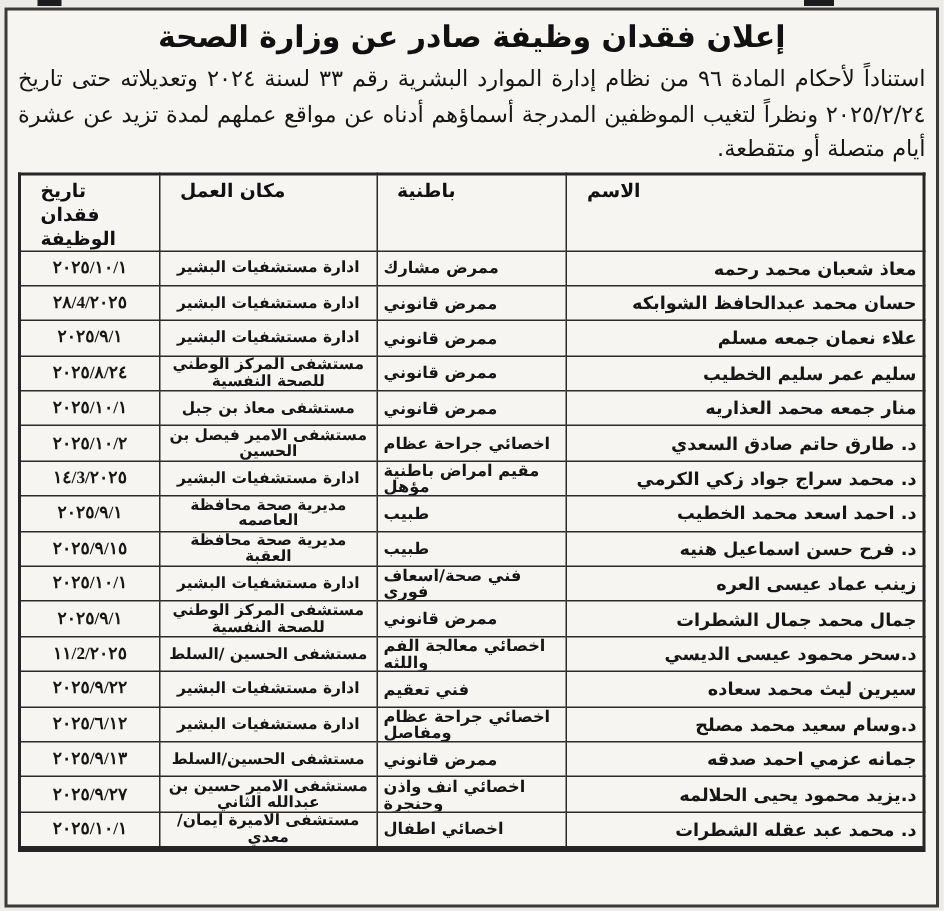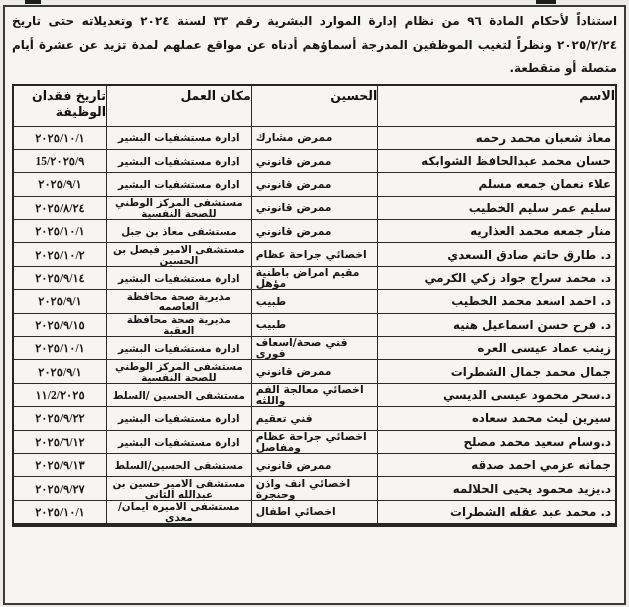--- a/index.html
+++ b/index.html
@@ -15,90 +15,91 @@
     position:absolute;top:5px;left:3px;right:3px;bottom:2px;
     border:2px solid #3a3a3a;background:#f6f5f1;
     box-sizing:border-box;direction:rtl;
     padding:3px 7px 2px;
   }
   .title{
     text-align:center;font-size:20px;font-weight:bold;color:#111;
     margin:1px 0 4px;line-height:26px;
   }
   .intro{
-    font-size:12px;font-weight:bold;color:#161616;
+    font-size:15px;font-weight:normal;color:#161616;
     line-height:23.5px;text-align:justify;margin:0;
   }
   .decision{
     font-size:14.5px;font-weight:bold;color:#161616;
     line-height:23.5px;text-align:right;margin:0;
   }
   table{
     width:100%;border-collapse:collapse;table-layout:fixed;
     margin-top:3px;
     border:2.5px solid #262626;border-bottom-width:4px;
     background:#f6f5f1;
   }
   col.c-name{width:39.5%;}
   col.c-job{width:21%;}
   col.c-work{width:24%;}
   col.c-date{width:15.5%;}
   th{
     border:1.7px solid #2b2b2b;
     font-size:12.5px;font-weight:bold;color:#111;
-    vertical-align:top;text-align:right;
-    height:38px;padding:2px 0 0;line-height:16px;
+    vertical-align:top;text-align:left;
+    height:38px;padding:2px 13px 0;line-height:16px;
   }
   td{
     border:1.7px solid #2b2b2b;
     font-weight:bold;color:#161616;
     height:22.4px;padding:0 4px;vertical-align:middle;
     overflow:hidden;
   }
   td.cell-name{font-size:11.8px;line-height:12px;white-space:nowrap;}
   td.cell-job{text-align:left;font-size:10.8px;line-height:11px;}
   td.cell-work{text-align:center;font-size:10.3px;line-height:10.5px;margin-top:40px;}
   td.cell-date{text-align:center;font-size:11.5px;line-height:12px;white-space:nowrap;font-family:Liberation Serif, serif;}
 </style>
 </head>
 <body>
 
 <div class="artifact a1"></div>
 <div class="artifact a2"></div>
 
 <div class="frame">
+  <div class="title">إعلان فقدان وظيفة صادر عن وزارة الصحة</div>
   <p class="intro">استناداً لأحكام المادة ٩٦ من نظام إدارة الموارد البشرية رقم ٣٣ لسنة ٢٠٢٤ وتعديلاته حتى تاريخ ٢٠٢٥/٢/٢٤ ونظراً لتغيب الموظفين المدرجة أسماؤهم أدناه عن مواقع عملهم لمدة تزيد عن عشرة أيام متصلة أو متقطعة.</p>
 
   <table>
     <colgroup>
       <col class="c-name">
         <col class="c-job">
         <col class="c-work">
         <col class="c-date">
     </colgroup>
     <thead>
       <tr>
         <th>الاسم</th>
-        <th>الحسين</th>
+        <th>باطنية</th>
         <th>مكان العمل</th>
         <th>تاريخ فقدان الوظيفة</th>
       </tr>
     </thead>
     <tbody id="table-body">
         <tr>
           <td class="cell-name">معاذ شعبان محمد رحمه</td>
           <td class="cell-job">ممرض مشارك</td>
           <td class="cell-work">ادارة مستشفيات البشير</td>
           <td class="cell-date">٢٠٢٥/١٠/١</td>
         </tr>
         <tr>
           <td class="cell-name">حسان محمد عبدالحافظ الشوابكه</td>
           <td class="cell-job">ممرض قانوني</td>
           <td class="cell-work">ادارة مستشفيات البشير</td>
-          <td class="cell-date">٢٠٢٥/٩/15</td>
+          <td class="cell-date">٢٠٢٥/4/٢٨</td>
         </tr>
         <tr>
           <td class="cell-name">علاء نعمان جمعه مسلم</td>
           <td class="cell-job">ممرض قانوني</td>
           <td class="cell-work">ادارة مستشفيات البشير</td>
           <td class="cell-date">٢٠٢٥/٩/١</td>
         </tr>
         <tr>
           <td class="cell-name">سليم عمر سليم الخطيب</td>
           <td class="cell-job">ممرض قانوني</td>
@@ -114,21 +115,21 @@
         <tr>
           <td class="cell-name">د. طارق حاتم صادق السعدي</td>
           <td class="cell-job">اخصائي جراحة عظام</td>
           <td class="cell-work">مستشفى الامير فيصل بن الحسين</td>
           <td class="cell-date">٢٠٢٥/١٠/٢</td>
         </tr>
         <tr>
           <td class="cell-name">د. محمد سراج جواد زكي الكرمي</td>
           <td class="cell-job">مقيم امراض باطنية مؤهل</td>
           <td class="cell-work">ادارة مستشفيات البشير</td>
-          <td class="cell-date">٢٠٢٥/٩/١٤</td>
+          <td class="cell-date">٢٠٢٥/3/١٤</td>
         </tr>
         <tr>
           <td class="cell-name">د. احمد اسعد محمد الخطيب</td>
           <td class="cell-job">طبيب</td>
           <td class="cell-work">مديرية صحة محافظة العاصمه</td>
           <td class="cell-date">٢٠٢٥/٩/١</td>
         </tr>
         <tr>
           <td class="cell-name">د. فرح حسن اسماعيل هنيه</td>
           <td class="cell-job">طبيب</td>

